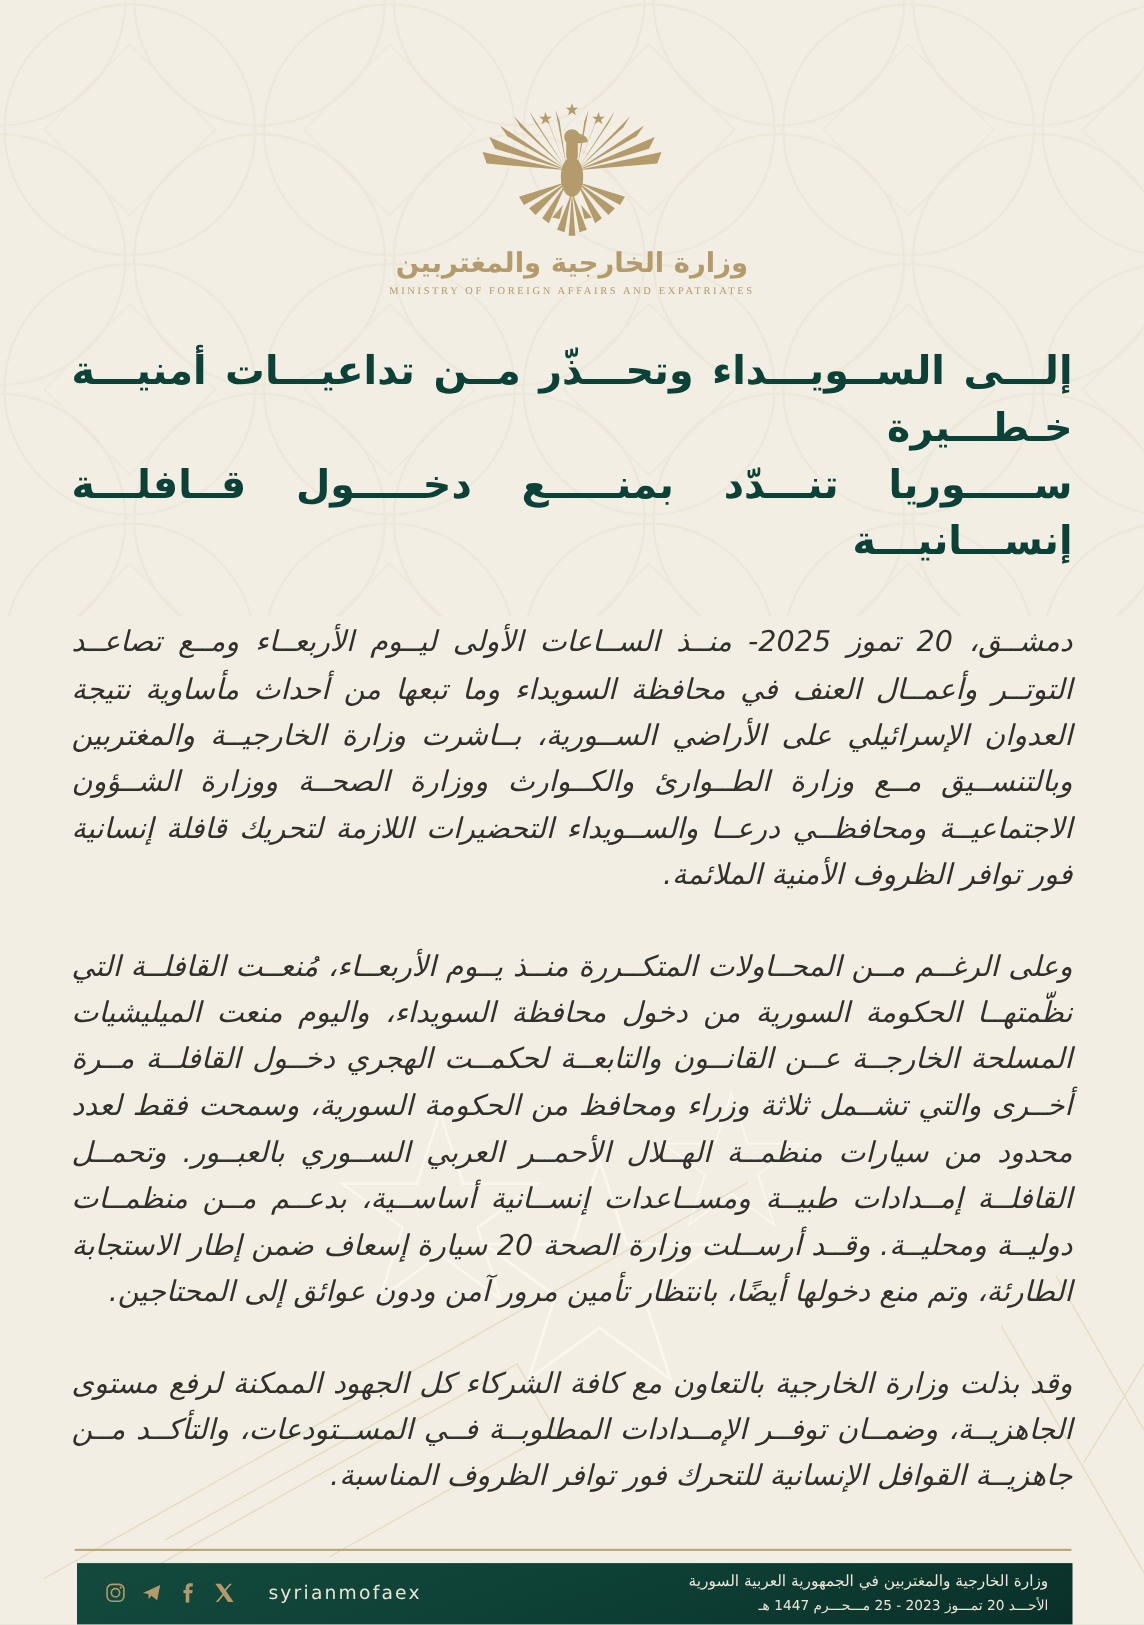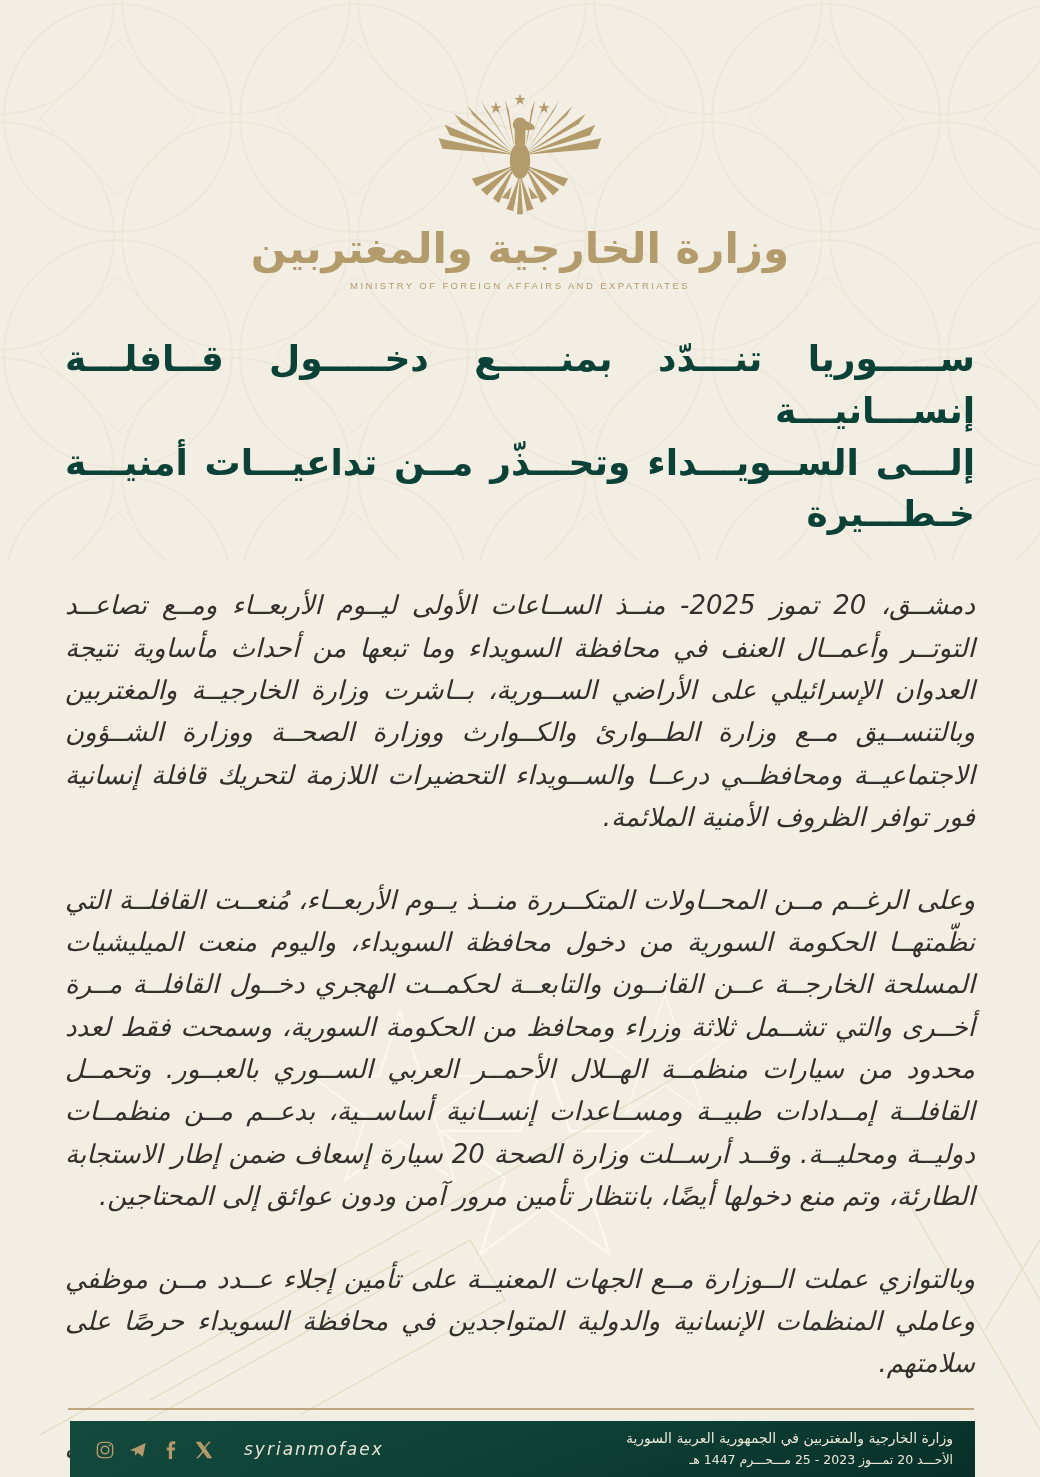--- a/index.html
+++ b/index.html
@@ -12,28 +12,28 @@
     overflow:hidden;
   }
   .bg-overlay{position:absolute;inset:0;z-index:0;pointer-events:none;}
   .content{position:relative;z-index:1;}
 
   
   .emblem{width:100%;text-align:center;padding-top:90px;}
   .emblem svg.eagle{width:192px;height:128px;display:block;margin:0 auto;}
   .calligraphy{
     margin-top:6px;
-    font-size:42px;font-weight:bold;color:#b39b6b;
+    font-size:25px;font-weight:bold;color:#b39b6b;
     direction:rtl;letter-spacing:0.5px;
     font-family:"DejaVu Sans",sans-serif;
   }
   .caption-en{
     margin-top:7px;
     font-size:9.5px;letter-spacing:2.4px;color:#b39b6b;
-    font-family:Liberation Sans, sans-serif;
+    font-family:Liberation Serif, serif;
   }
 
   
   .title{
     width:910px;margin:42px auto 0 auto;
     direction:rtl;color:#0c4137;
     font-weight:bold;font-size:36px;line-height:1.44;
   }
   .title .tline{text-align:justify;text-align-last:justify;}
 
@@ -52,21 +52,21 @@
   .footer-line{
     position:absolute;left:68px;right:66px;top:1408px;height:2px;
     background:#b49a6a;opacity:.85;z-index:2;
   }
   .footer-bar{
     position:absolute;left:70px;right:65px;top:1421px;bottom:0;
     background:linear-gradient(160deg,#14493d 0%,#0e4237 45%,#093028 100%);
     display:flex;align-items:center;justify-content:space-between;
     padding:0 22px 0 26px;box-sizing:border-box;z-index:2;
   }
-  .social{display:flex;align-items:flex-end;gap:15px;font-style:italic;}
+  .social{display:flex;align-items:flex-start;gap:15px;}
   .social svg{width:18px;height:18px;display:block;}
   .handle{
     margin-left:16px;
     color:#e9e5d6;font-size:17px;letter-spacing:2px;
     font-family:"DejaVu Sans",sans-serif;
   }
   .footer-right{direction:rtl;text-align:right;color:#ece7d8;}
   .footer-org{font-size:14px;line-height:1.55;}
   .footer-date{font-size:12.5px;line-height:1.6;}
 </style>
@@ -149,28 +149,27 @@
 
           <path d="M109,128 L96,143 L105,145 Z"></path>
           <path d="M131,128 L144,143 L135,145 Z"></path>
         </g>
       </svg>
       <div class="calligraphy" dir="rtl">وزارة الخارجية والمغتربين</div>
       <div class="caption-en">MINISTRY OF FOREIGN AFFAIRS AND EXPATRIATES</div>
     </header>
 
     <h1 class="title">
+      <div class="tline">إلـــى الســويـــداء وتحـــذّر مــن تداعيـــات أمنيـــة خـطـــيرة</div>
       <div class="tline">ســـــوريا تنـــدّد بمنـــــع دخـــــول قــافلـــة إنســـانيـــة</div>
-      <div class="tline">إلـــى الســويـــداء وتحـــذّر مــن تداعيـــات أمنيـــة خـطـــيرة</div>
     </h1>
 
     <main class="body-text">
       <p>دمشــق، 20 تموز 2025- منــذ الســاعات الأولى ليــوم الأربعــاء ومــع تصاعــد التوتــر وأعمــال العنف في محافظة السويداء وما تبعها من أحداث مأساوية نتيجة العدوان الإسرائيلي على الأراضي الســورية، بــاشرت وزارة الخارجيــة والمغتربين وبالتنســيق مــع وزارة الطــوارئ والكــوارث ووزارة الصحــة ووزارة الشــؤون الاجتماعيــة ومحافظــي درعــا والســويداء التحضيرات اللازمة لتحريك قافلة إنسانية فور توافر الظروف الأمنية الملائمة.</p>
       <p>وعلى الرغــم مــن المحــاولات المتكــررة منــذ يــوم الأربعــاء، مُنعــت القافلــة التي نظّمتهــا الحكومة السورية من دخول محافظة السويداء، واليوم منعت الميليشيات المسلحة الخارجــة عــن القانــون والتابعــة لحكمــت الهجري دخــول القافلــة مــرة أخــرى والتي تشــمل ثلاثة وزراء ومحافظ من الحكومة السورية، وسمحت فقط لعدد محدود من سيارات منظمــة الهــلال الأحمــر العربي الســوري بالعبــور. وتحمــل القافلــة إمــدادات طبيــة ومســاعدات إنســانية أساســية، بدعــم مــن منظمــات دوليــة ومحليــة. وقــد أرســلت وزارة الصحة 20 سيارة إسعاف ضمن إطار الاستجابة الطارئة، وتم منع دخولها أيضًا، بانتظار تأمين مرور آمن ودون عوائق إلى المحتاجين.</p>
-      <p>وبالتوازي عملت الــوزارة مــع الجهات المعنيــة على تأمين إجلاء عــدد مــن موظفي وعاملي المنظمات الإنسانية والدولية المتواجدين في محافظة السويداء حرصًا على سلامتهم.</p>
       <p>وقد بذلت وزارة الخارجية بالتعاون مع كافة الشركاء كل الجهود الممكنة لرفع مستوى الجاهزيــة، وضمــان توفــر الإمــدادات المطلوبــة فــي المســتودعات، والتأكــد مــن جاهزيــة القوافل الإنسانية للتحرك فور توافر الظروف المناسبة.</p>
     </main>
   </div>
 
   <div class="footer-line"></div>
   <footer class="footer-bar">
     <div class="social">
       <svg viewBox="0 0 20 20" fill="none" stroke="#b49a6a" stroke-width="1.6">
         <rect x="1.5" y="1.5" width="17" height="17" rx="5"></rect>
         <circle cx="10" cy="10" r="4.2"></circle>

